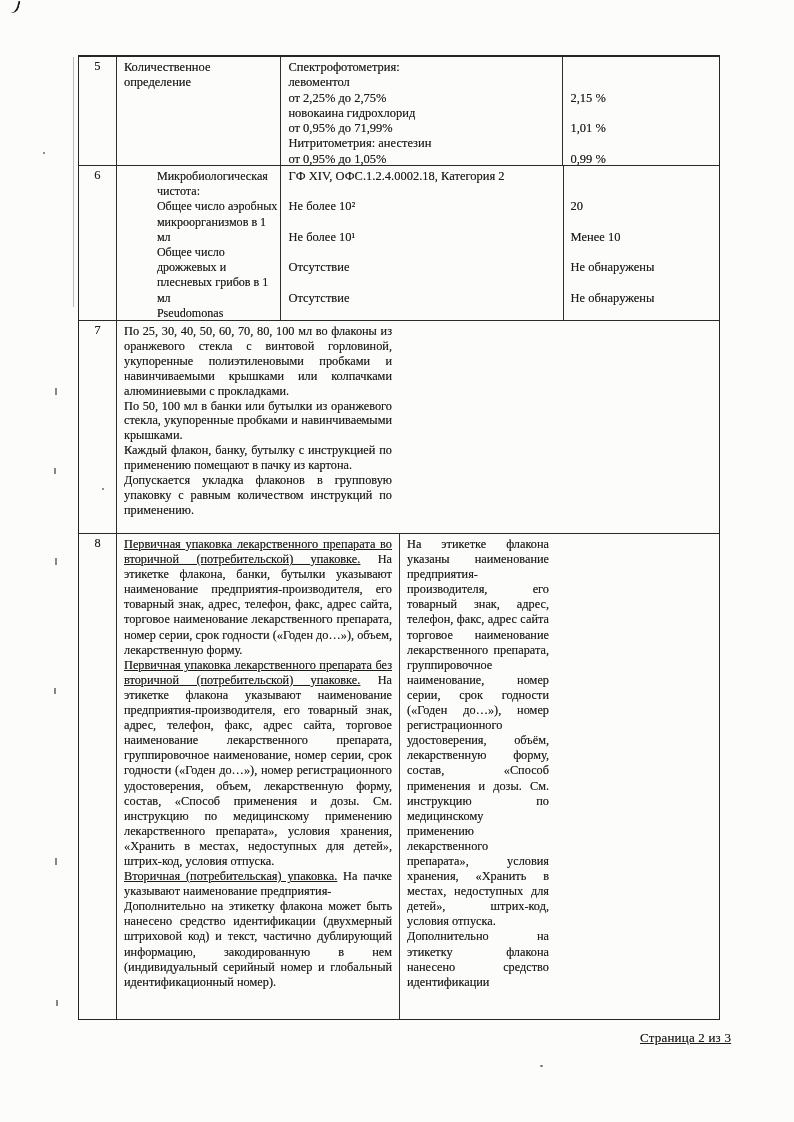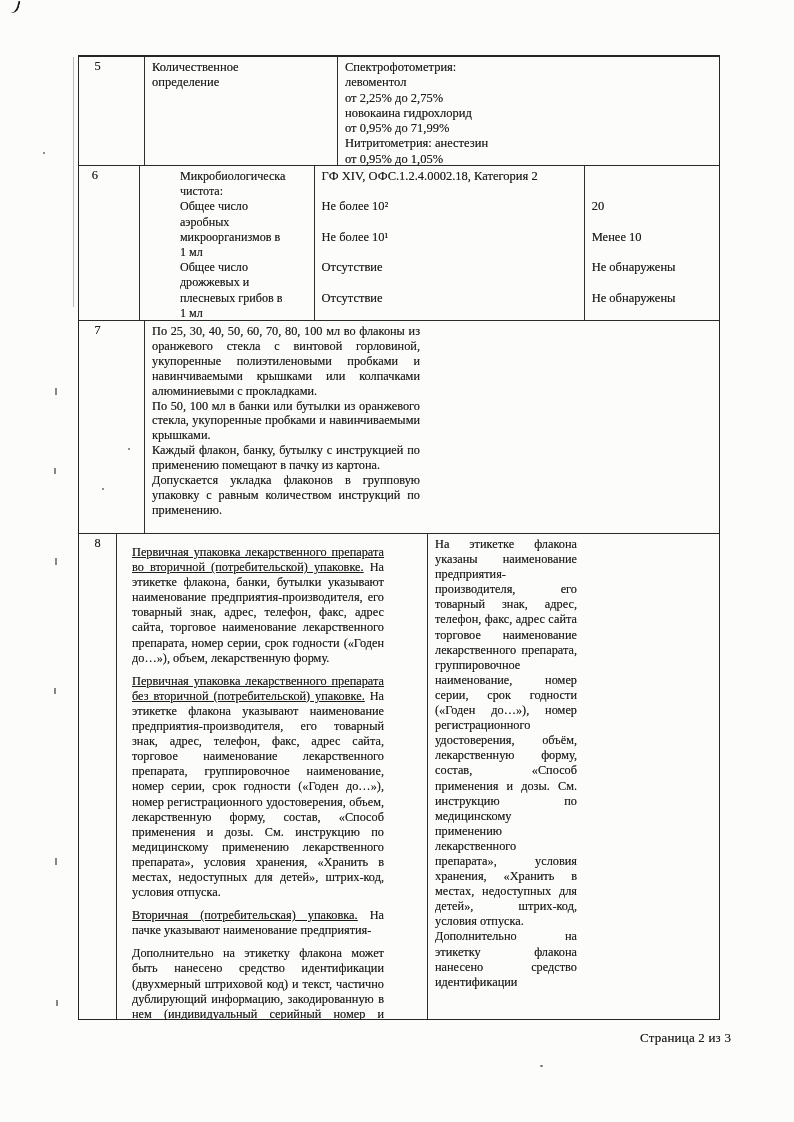--- a/index.html
+++ b/index.html
@@ -35,30 +35,31 @@
   .cell + .cell { border-left: 1.5px solid #2f2f2f; }
   .c0 { width: 37px; text-align: center; padding: 2px 2px; }
   .c1 { width: 165px; padding-left: 7px; padding-right: 3px; }
   .c2 { width: 283px; }
   .c3 { width: 157px; }
   .r5 .cell { line-height: 15.3px; }
   .r6 .cell { line-height: 15.2px; }
   .r6 .c1 { font-size: 12.1px; padding-left: 40px; }
   .r7 .cell { line-height: 14.9px; font-size: 12.3px; }
   .r8 .cell { line-height: 15.1px; font-size: 12.3px; }
-  .prelines { white-space: pre-line; margin-left: 28px; }
+  .prelines { white-space: pre-line; }
   .just { text-align: justify; }
-  .r8 .c2 p, .r7 .c2 p { margin: 8px; text-align: justify; }
+  .r8 .c2 p, .r7 .c2 p { margin: 0; text-align: justify; }
   .ulead { text-decoration: underline; }
   .footer {
     position: absolute;
     left: 640px; top: 1030px;
     font-size: 13px;
     letter-spacing: 0.2px;
     text-shadow: 0 0 0.6px rgba(25,25,25,0.55);
+    text-decoration: underline;
   }
   
   .pen-hook {
     position: absolute; left: 11px; top: 0px;
     width: 8px; height: 14px;
     border-right: 2.6px solid #1e1e1e;
     border-radius: 0 0 10px 0;
     transform: rotate(14deg);
   }
   .speck { position: absolute; background: rgba(58,58,58,0.75); border-radius: 50%; }
@@ -94,20 +95,27 @@
       <div class="cell c0">5</div>
       <div class="cell c1 prelines">Количественное
 определение</div>
       <div class="cell c2 prelines">Спектрофотометрия:
 левоментол
 от 2,25% до 2,75%
 новокаина гидрохлорид
 от 0,95% до 71,99%
 Нитритометрия: анестезин
 от 0,95% до 1,05%</div>
+      <div class="cell c3 prelines">
+
+2,15 %
+
+1,01 %
+
+0,99 %</div>
     </div>
 
     <div class="row r6">
       <div class="cell c0">6</div>
       <div class="cell c1 prelines">Микробиологическая
 чистота:
 Общее число аэробных
 микроорганизмов в 1 мл
 Общее число дрожжевых и
 плесневых грибов в 1 мл

